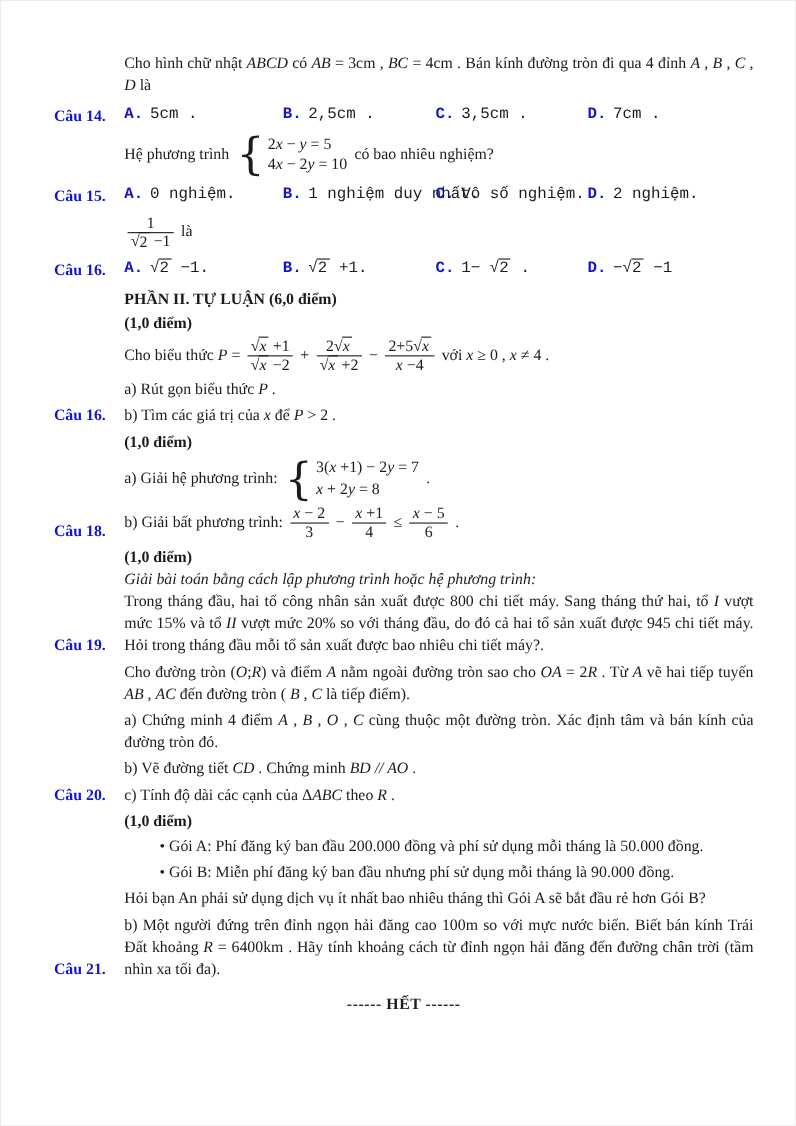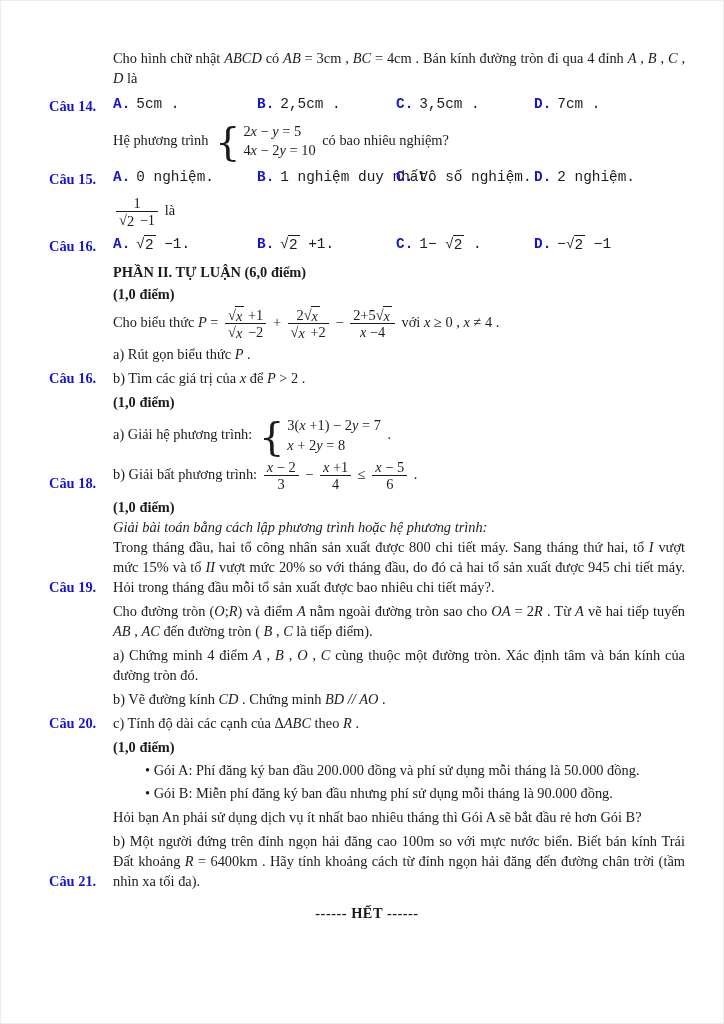--- a/index.html
+++ b/index.html
@@ -150,21 +150,21 @@
       <div class="note">Giải bài toán bằng cách lập phương trình hoặc hệ phương trình:</div>
       <div class="para"><span>Trong tháng đầu, hai tổ công nhân sản xuất được 800 chi tiết máy. Sang tháng thứ hai, tổ </span><span class="mi">I</span><span> vượt mức 15% và tổ </span><span class="mi">II</span><span> vượt mức 20% so với tháng đầu, do đó cả hai tổ sản xuất được 945 chi tiết máy. Hỏi trong tháng đầu mỗi tổ sản xuất được bao nhiêu chi tiết máy?.</span></div>
     </div>
   </div>
 
   <div class="q mt4">
     <div class="qlabel">Câu 20.</div>
     <div class="qbody">
       <div class="para"><span>Cho đường tròn (</span><span class="mi">O</span><span>;</span><span class="mi">R</span><span>) và điểm </span><span class="mi">A</span><span> nằm ngoài đường tròn sao cho </span><span class="mi">OA</span><span> = 2</span><span class="mi">R</span><span> . Từ </span><span class="mi">A</span><span> vẽ hai tiếp tuyến </span><span class="mi">AB</span><span> , </span><span class="mi">AC</span><span> đến đường tròn ( </span><span class="mi">B</span><span> , </span><span class="mi">C</span><span> là tiếp điểm).</span></div>
       <div class="para sub"><span>a) Chứng minh 4 điểm </span><span class="mi">A</span><span> , </span><span class="mi">B</span><span> , </span><span class="mi">O</span><span> , </span><span class="mi">C</span><span> cùng thuộc một đường tròn. Xác định tâm và bán kính của đường tròn đó.</span></div>
-      <div class="sub"><span>b) Vẽ đường kính </span><span class="mi">CD</span><span> . Chứng minh </span><span class="mi">BD</span><span class="mi"> // </span><span class="mi">AO</span><span> .</span></div>
+      <div class="sub"><span>b) Vẽ đường tiết </span><span class="mi">CD</span><span> . Chứng minh </span><span class="mi">BD</span><span class="mi"> // </span><span class="mi">AO</span><span> .</span></div>
       <div class="sub"><span>c) Tính độ dài các cạnh của Δ</span><span class="mi">ABC</span><span> theo </span><span class="mi">R</span><span> .</span></div>
     </div>
   </div>
 
   <div class="q mt4">
     <div class="qlabel">Câu 21.</div>
     <div class="qbody">
       <div class="points">(1,0 điểm)</div>
       <div class="bullet">• Gói A: Phí đăng ký ban đầu 200.000 đồng và phí sử dụng mỗi tháng là 50.000 đồng.</div>
       <div class="bullet">• Gói B: Miễn phí đăng ký ban đầu nhưng phí sử dụng mỗi tháng là 90.000 đồng.</div>

